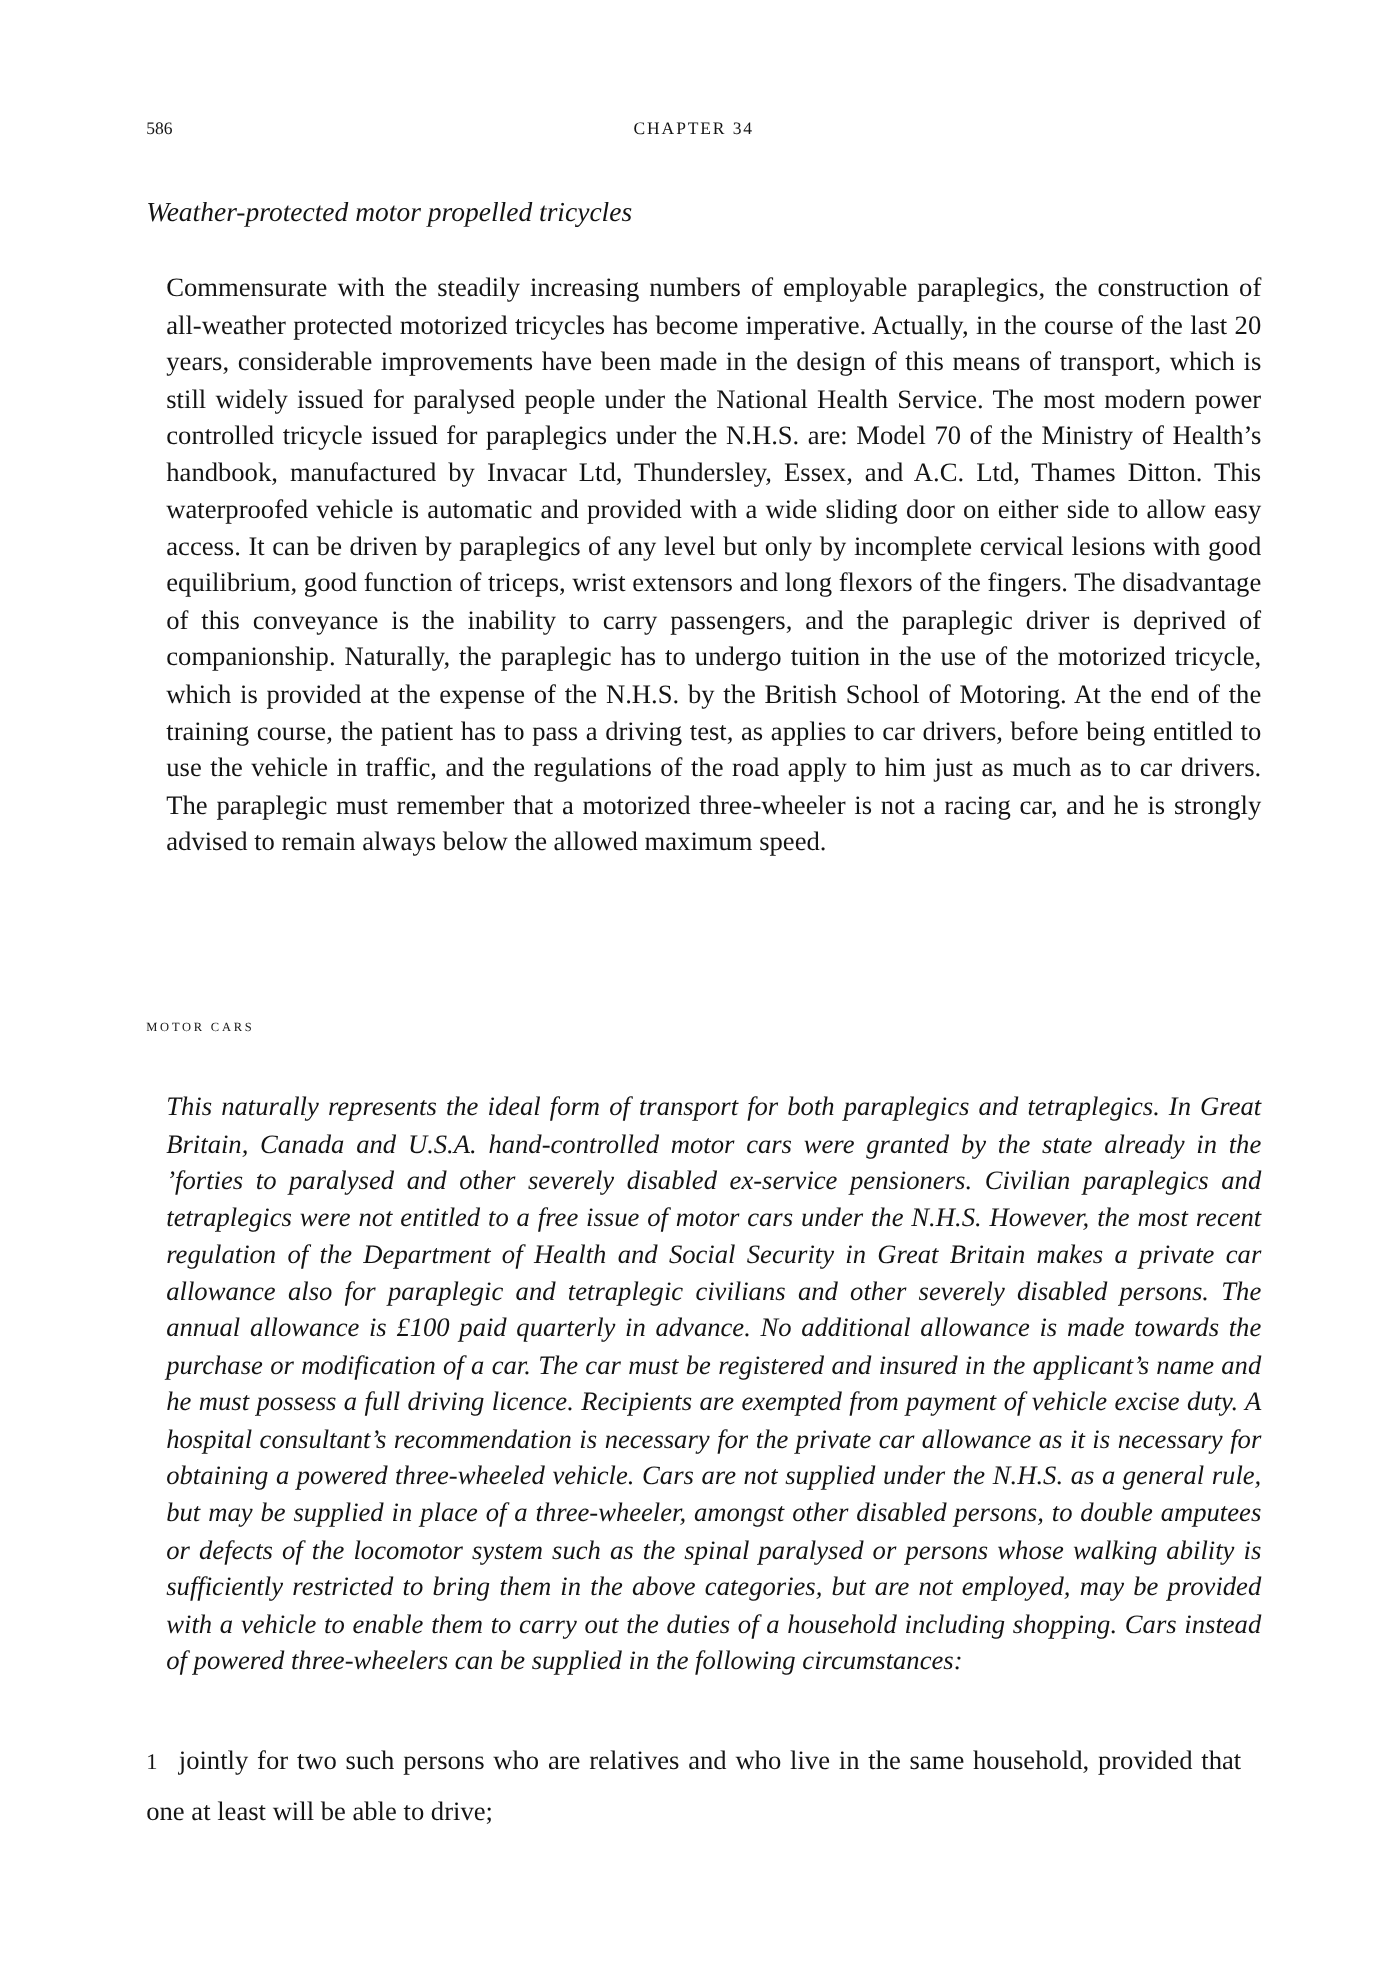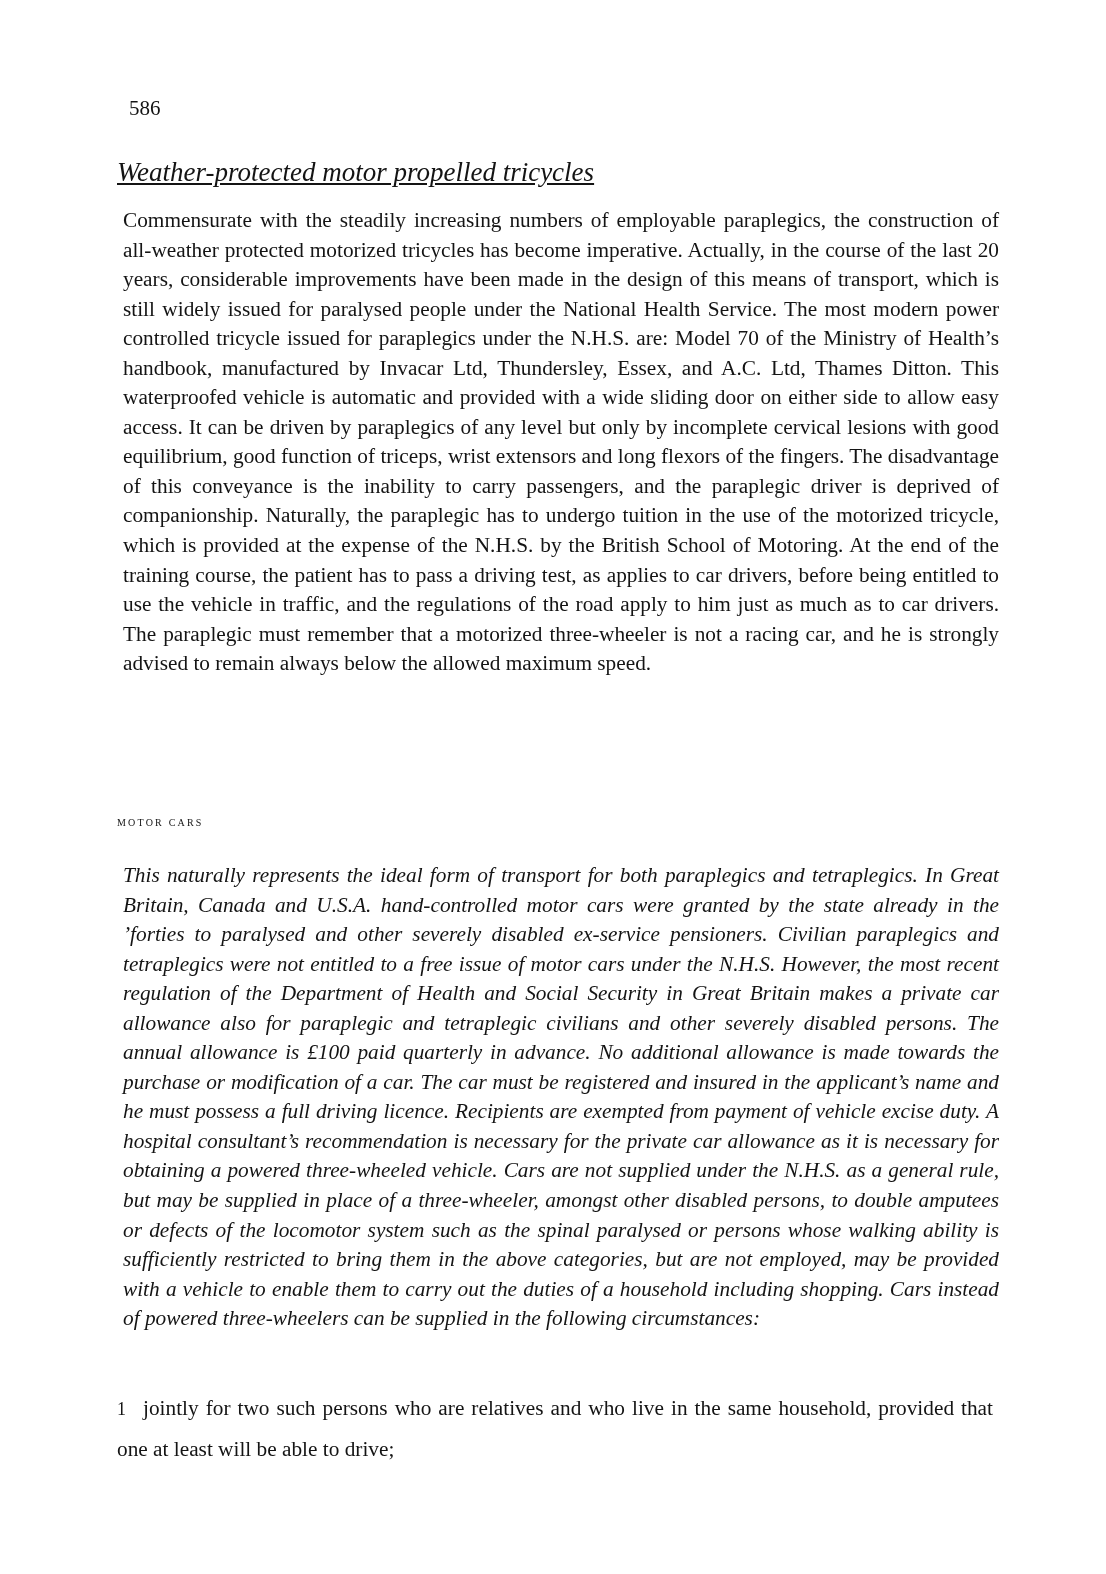--- a/index.html
+++ b/index.html
@@ -2,55 +2,56 @@
 <html><head>
   <meta charset="utf-8">
   <style>
     html, body { margin: 0; padding: 0; background: #ffffff; }
     body {
       width: 1106px; height: 1574px; position: relative; overflow: hidden;
       font-family: "Liberation Serif", "DejaVu Serif", serif;
       color: #141414;
     }
     .header {
-      position: absolute; top: 96px; left: 129px; width: 876px; height: 26px;
-      font-size: 21px;
+      position: absolute; top: 96px; left: 117px; width: 876px; height: 26px;
+      font-size: 14px;
       text-decoration: underline;
     }
     .page-number { position: absolute; left: 0; top: 0; }
     .running-head {
       position: absolute; left: 0; right: 0; top: 0; text-align: center;
       letter-spacing: 1.5px;
     }
     .subheading-italic {
       position: absolute; top: 157px; left: 117px;
-      font-style: italic; font-size: 27px; text-decoration: underline;
+      font-style: italic; font-size: 22px;
     }
     .para {
       position: absolute; left: 117px; width: 876px;
       font-size: 21.3px; line-height: 29.55px; text-align: justify;
-      margin: 6px;
+      margin: 16px;
     }
     .para-1 { top: 200px; }
     .section-heading {
       position: absolute; top: 817px; left: 117px;
       font-size: 10px; letter-spacing: 2.2px;
     }
     .para-2 { top: 855px; font-style: italic; }
     .list-item {
       position: absolute; left: 117px; width: 876px; top: 1388px;
       font-size: 21.3px; line-height: 40px; text-align: justify; margin: 0;
     }
     .list-num { display: inline-block; width: 26px; font-size: 18px; }
   </style>
 </head>
 <body>
 
 <div class="header">
   <span class="page-number">586</span>
+  <span class="running-head">CHAPTER 34</span>
 </div>
 
 <div class="subheading-italic">Weather-protected motor propelled tricycles</div>
 
 <p class="para para-1">Commensurate with the steadily increasing numbers of employable paraplegics, the construction of all-weather protected motorized tricycles has become imperative. Actually, in the course of the last 20 years, considerable improvements have been made in the design of this means of transport, which is still widely issued for paralysed people under the National Health Service. The most modern power controlled tricycle issued for paraplegics under the N.H.S. are: Model 70 of the Ministry of Health’s handbook, manufactured by Invacar Ltd, Thundersley, Essex, and A.C. Ltd, Thames Ditton. This waterproofed vehicle is automatic and provided with a wide sliding door on either side to allow easy access. It can be driven by paraplegics of any level but only by incomplete cervical lesions with good equilibrium, good function of triceps, wrist extensors and long flexors of the fingers. The disadvantage of this conveyance is the inability to carry passengers, and the paraplegic driver is deprived of companionship. Naturally, the paraplegic has to undergo tuition in the use of the motorized tricycle, which is provided at the expense of the N.H.S. by the British School of Motoring. At the end of the training course, the patient has to pass a driving test, as applies to car drivers, before being entitled to use the vehicle in traffic, and the regulations of the road apply to him just as much as to car drivers. The paraplegic must remember that a motorized three-wheeler is not a racing car, and he is strongly advised to remain always below the allowed maximum speed.</p>
 
 <div class="section-heading">MOTOR CARS</div>
 
 <p class="para para-2">This naturally represents the ideal form of transport for both paraplegics and tetraplegics. In Great Britain, Canada and U.S.A. hand-controlled motor cars were granted by the state already in the ’forties to paralysed and other severely disabled ex-service pensioners. Civilian paraplegics and tetraplegics were not entitled to a free issue of motor cars under the N.H.S. However, the most recent regulation of the Department of Health and Social Security in Great Britain makes a private car allowance also for paraplegic and tetraplegic civilians and other severely disabled persons. The annual allowance is £100 paid quarterly in advance. No additional allowance is made towards the purchase or modification of a car. The car must be registered and insured in the applicant’s name and he must possess a full driving licence. Recipients are exempted from payment of vehicle excise duty. A hospital consultant’s recommendation is necessary for the private car allowance as it is necessary for obtaining a powered three-wheeled vehicle. Cars are not supplied under the N.H.S. as a general rule, but may be supplied in place of a three-wheeler, amongst other disabled persons, to double amputees or defects of the locomotor system such as the spinal paralysed or persons whose walking ability is sufficiently restricted to bring them in the above categories, but are not employed, may be provided with a vehicle to enable them to carry out the duties of a household including shopping. Cars instead of powered three-wheelers can be supplied in the following circumstances:</p>
 

